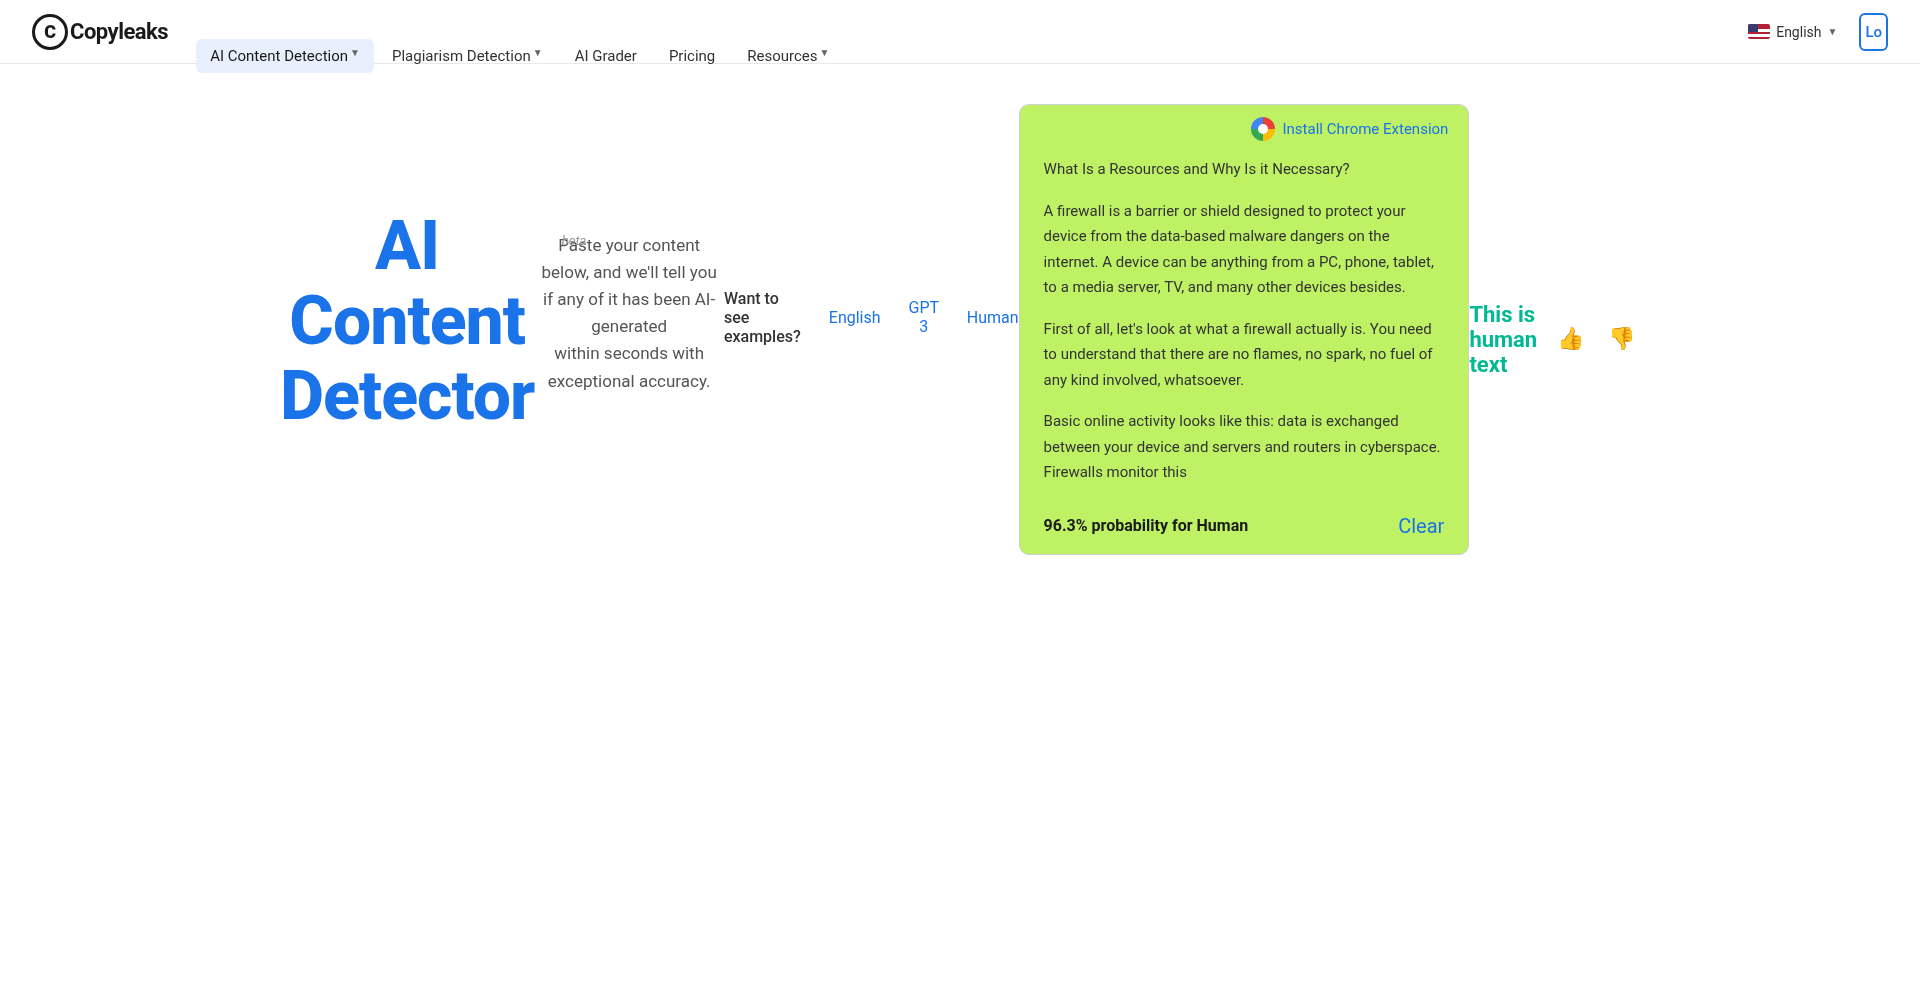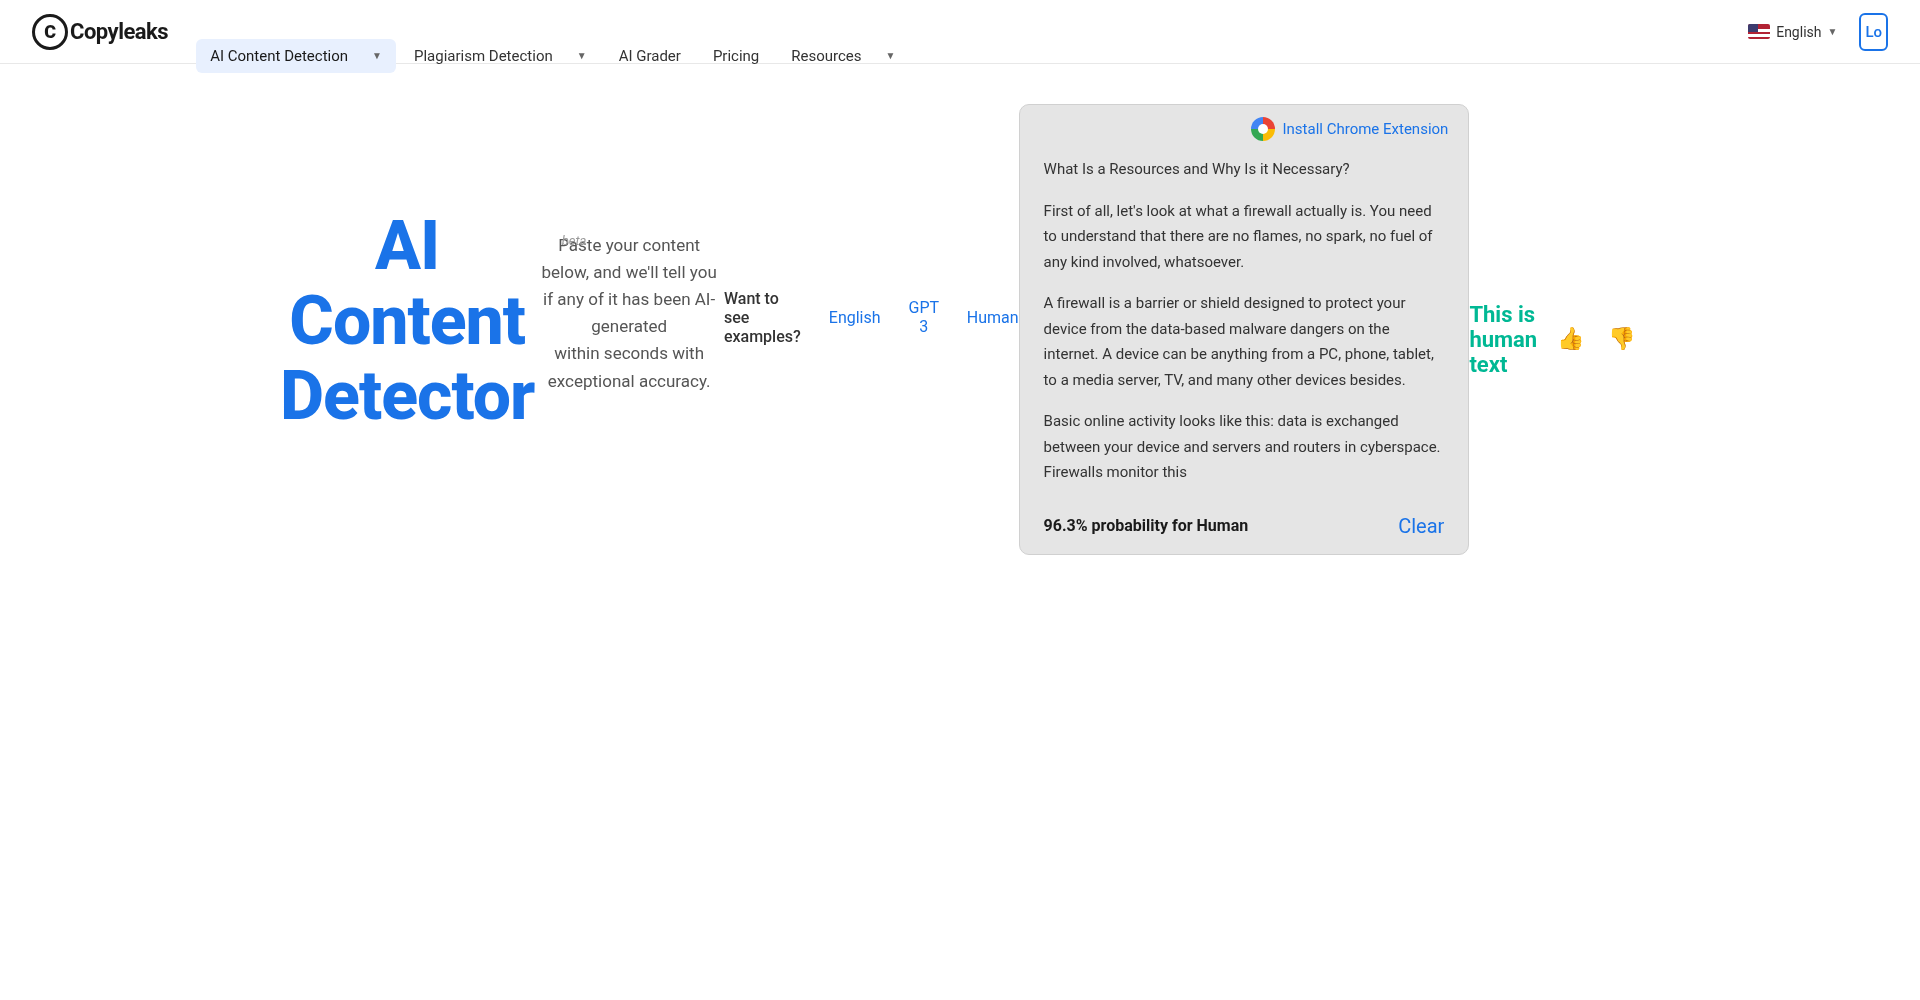--- a/index.html
+++ b/index.html
@@ -44,22 +44,22 @@
       color: #1a1a1a;
     }
     .nav-items {
       display: flex;
       align-items: center;
       gap: 4px;
       flex: 1;
     }
     .nav-item {
       display: flex;
-      align-items: center;
-      gap: 24px;
+      align-items: flex-start;
+      gap: 2px;
       padding: 8px 14px;
       border-radius: 6px;
       font-size: 15px;
       color: #333;
       cursor: pointer;
       white-space: nowrap;
       background: none;
       border: none;
       font-family: inherit;
       margin-top: 48px;
@@ -180,21 +180,21 @@
       border: none;
       font-family: inherit;
     }
 
     
     .detector-card {
       width: 100%;
       max-width: 1200px;
       border: 1px solid #d0d0d0;
       border-radius: 10px;
-      background: #e5e5e5;
+      background: #bef264;
       position: relative;
       min-height: 400px;
     }
     .card-top-bar {
       display: flex;
       justify-content: flex-end;
       padding: 12px 20px 0;
     }
     .chrome-ext-btn {
       display: flex;
@@ -343,22 +343,22 @@
 
     <div class="card-top-bar">
       <button class="chrome-ext-btn">
         <span class="chrome-icon"></span>
         <span>Install Chrome Extension</span>
       </button>
     </div>
 
     <div class="text-content-area">
       <p>What Is a Resources and Why Is it Necessary?</p>
+      <p>A firewall is a barrier or shield designed to protect your device from the data-based malware dangers on the internet. A device can be anything from a PC, phone, tablet, to a media server, TV, and many other devices besides.</p>
       <p>First of all, let's look at what a firewall actually is. You need to understand that there are no flames, no spark, no fuel of any kind involved, whatsoever.</p>
-      <p>A firewall is a barrier or shield designed to protect your device from the data-based malware dangers on the internet. A device can be anything from a PC, phone, tablet, to a media server, TV, and many other devices besides.</p>
       <p class="no-margin">Basic online activity looks like this: data is exchanged between your device and servers and routers in cyberspace. Firewalls monitor this</p>
     </div>
 
     <div class="card-footer">
       <span class="probability-text">96.3% probability for Human</span>
       <button class="clear-btn">Clear</button>
     </div>
   </div>
 
   <div class="result-row">

